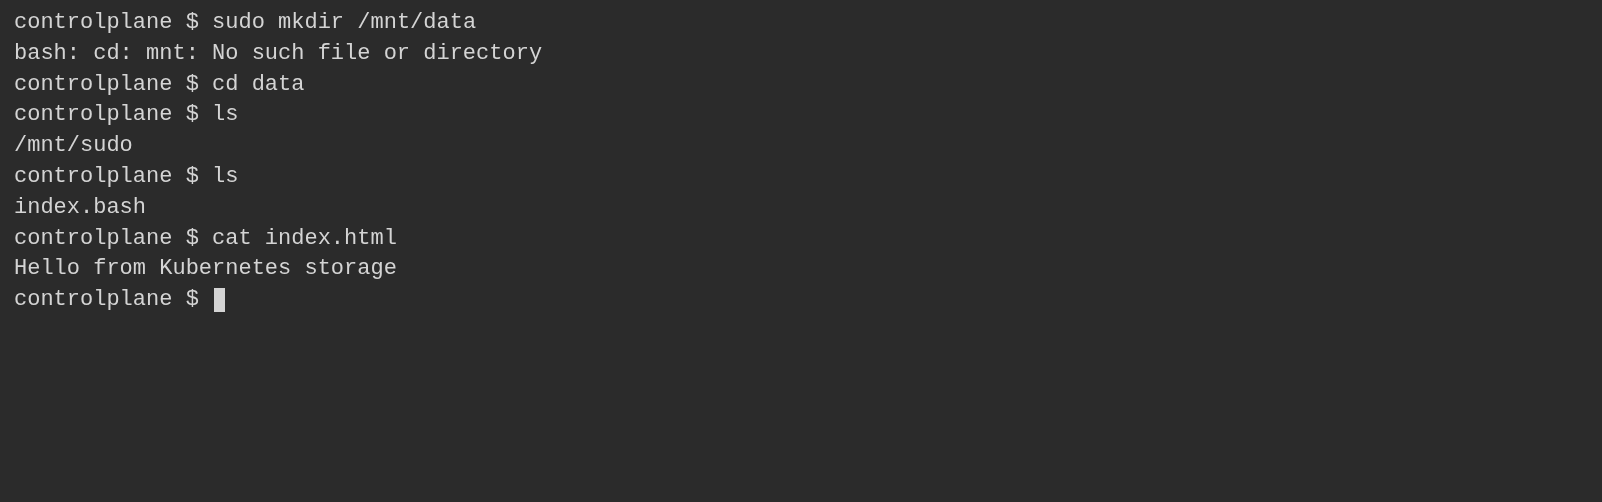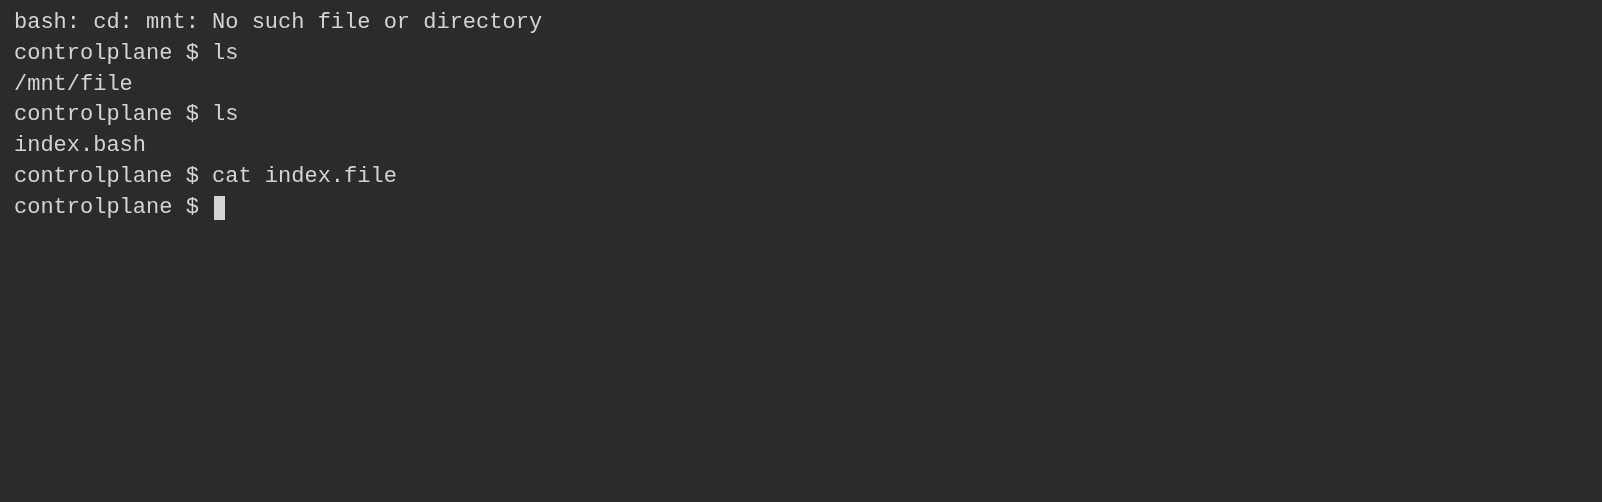--- a/index.html
+++ b/index.html
@@ -28,20 +28,23 @@
       height: 24px;
       background-color: #d4d4d4;
       vertical-align: text-bottom;
       margin-left: 2px;
     }
   </style>
 </head>
 <body>
 
 <div id="terminal">
+    <div class="terminal-line"><span>controlplane $ </span><span>sudo mkdir /mnt/data</span></div>
     <div class="terminal-line"><span>bash: cd: mnt: No such file or directory</span></div>
+    <div class="terminal-line"><span>controlplane $ </span><span>cd data</span></div>
     <div class="terminal-line"><span>controlplane $ </span><span>ls</span></div>
-    <div class="terminal-line"><span>/mnt/file</span></div>
+    <div class="terminal-line"><span>/mnt/sudo</span></div>
     <div class="terminal-line"><span>controlplane $ </span><span>ls</span></div>
     <div class="terminal-line"><span>index.bash</span></div>
-    <div class="terminal-line"><span>controlplane $ </span><span>cat index.file</span></div>
+    <div class="terminal-line"><span>controlplane $ </span><span>cat index.html</span></div>
+    <div class="terminal-line"><span>Hello from Kubernetes storage</span></div>
     <div class="terminal-line"><span>controlplane $ </span><span class="cursor"></span></div>
   </div>
 
 </body></html>

